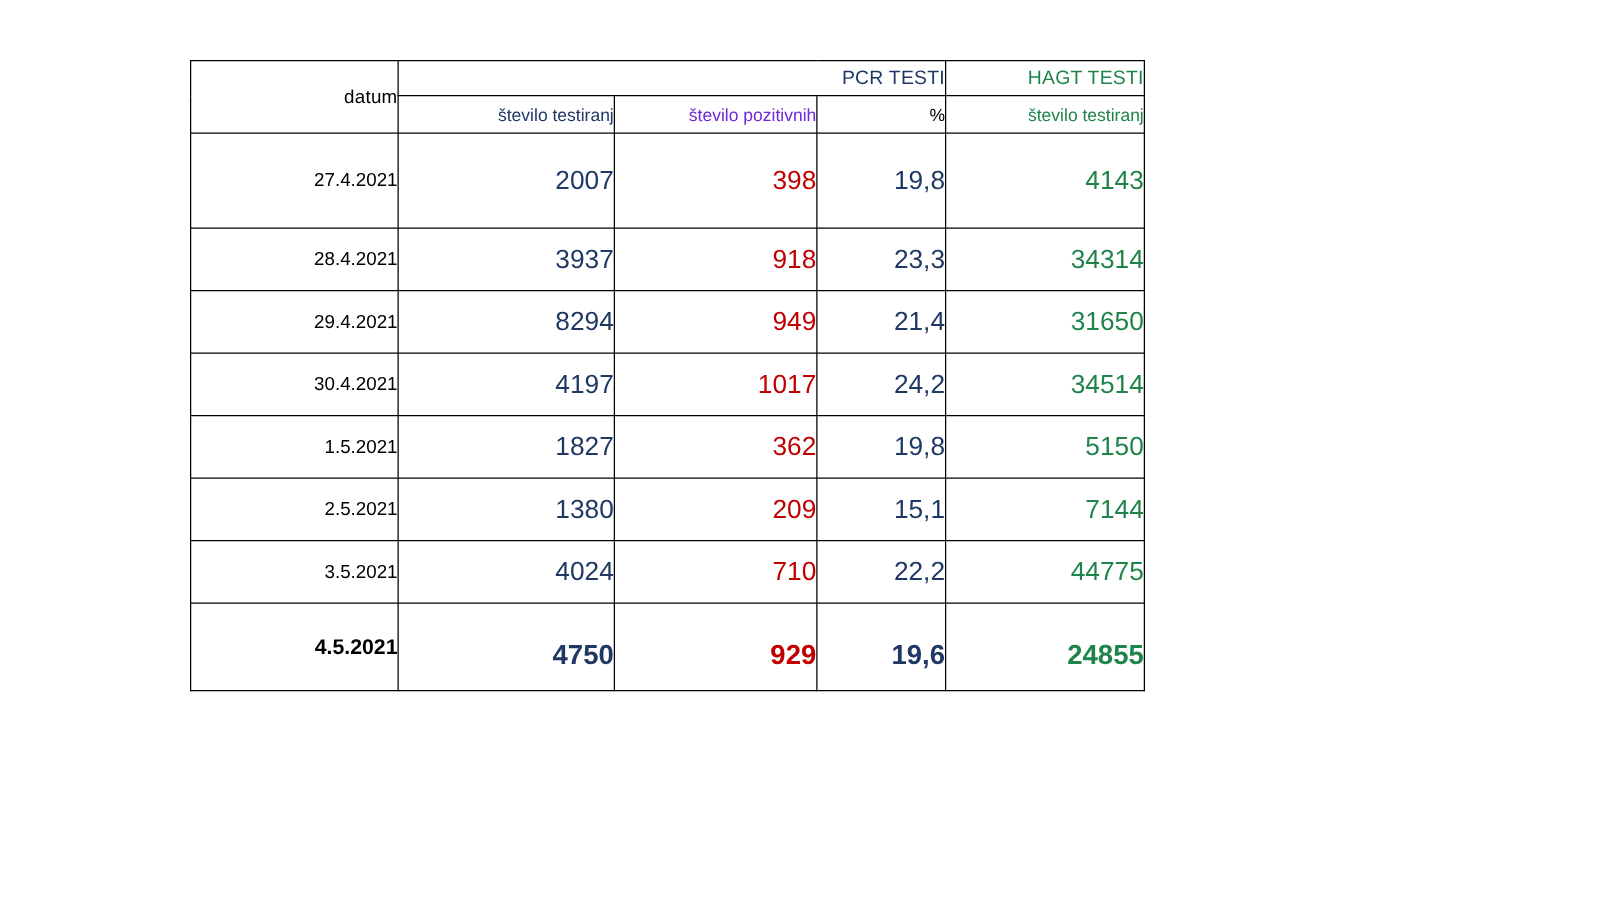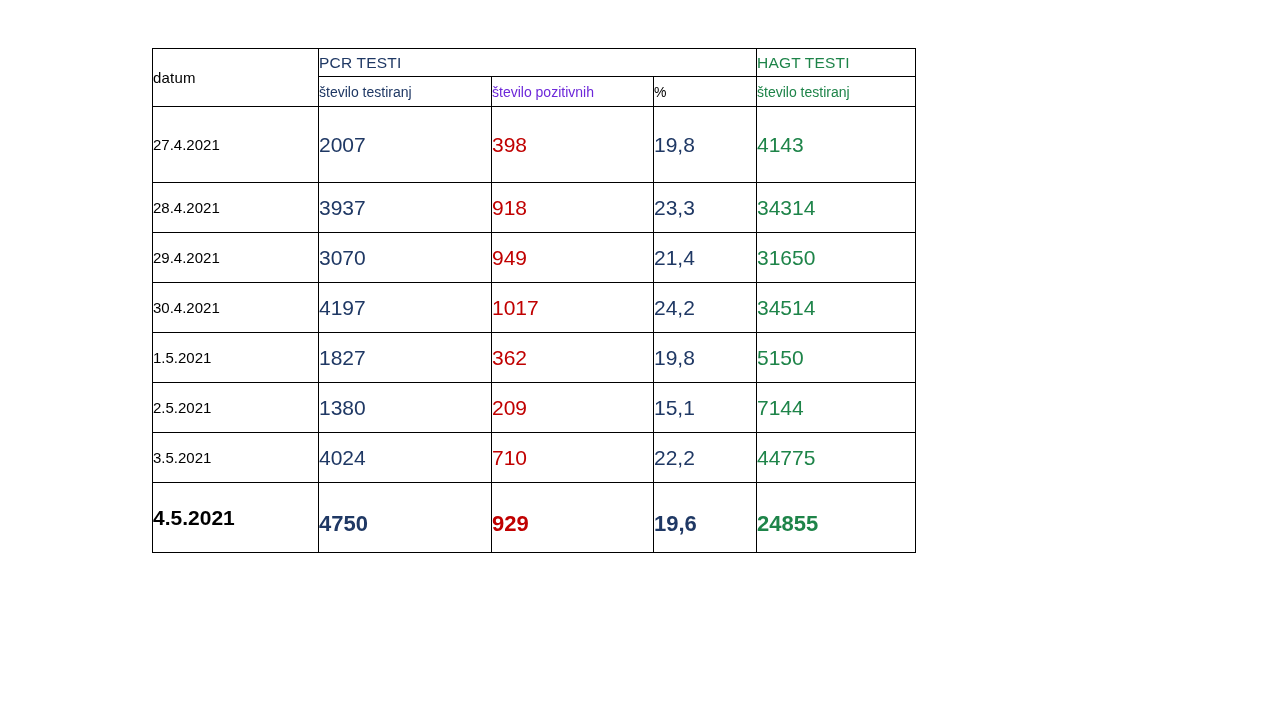--- a/index.html
+++ b/index.html
@@ -23,21 +23,21 @@
     left: 152px;
     top: 48px;
     width: 763px;
     border-collapse: collapse;
     table-layout: fixed;
   }
   table.data-table td,
   table.data-table th {
     border: 1px solid #000000;
     padding: 0;
-    text-align: left;
+    text-align: right;
     vertical-align: middle;
     font-weight: normal;
   }
   
   col.c-date  { width: 166px; }
   col.c-pcrn  { width: 173px; }
   col.c-pcrp  { width: 162px; }
   col.c-pct   { width: 103px; }
   col.c-hagt  { width: 159px; }
 
@@ -81,21 +81,21 @@
     vertical-align: middle;
     padding-top: 12px;
   }
   .num-pcr  { color: #1F3864; }
   .num-pos  { color: #C00000; }
   .num-pct  { color: #1F3864; }
   .num-hagt { color: #1E8449; }
 
   tr.total .date-cell {
     font-weight: bold;
-    font-size: 21px;
+    font-size: 17px;
     padding-bottom: 0;
   }
   tr.total .num {
     font-weight: bold;
     font-size: 22px;
     padding-top: 12px;
   }
 </style>
 </head>
 <body>
@@ -133,21 +133,21 @@
       </tr>
       <tr class="data-row">
         <td class="date-cell">28.4.2021</td>
         <td class="num num-pcr">3937</td>
         <td class="num num-pos">918</td>
         <td class="num num-pct">23,3</td>
         <td class="num num-hagt">34314</td>
       </tr>
       <tr class="data-row">
         <td class="date-cell">29.4.2021</td>
-        <td class="num num-pcr">3070</td>
+        <td class="num num-pcr">8294</td>
         <td class="num num-pos">949</td>
         <td class="num num-pct">21,4</td>
         <td class="num num-hagt">31650</td>
       </tr>
       <tr class="data-row">
         <td class="date-cell">30.4.2021</td>
         <td class="num num-pcr">4197</td>
         <td class="num num-pos">1017</td>
         <td class="num num-pct">24,2</td>
         <td class="num num-hagt">34514</td>

